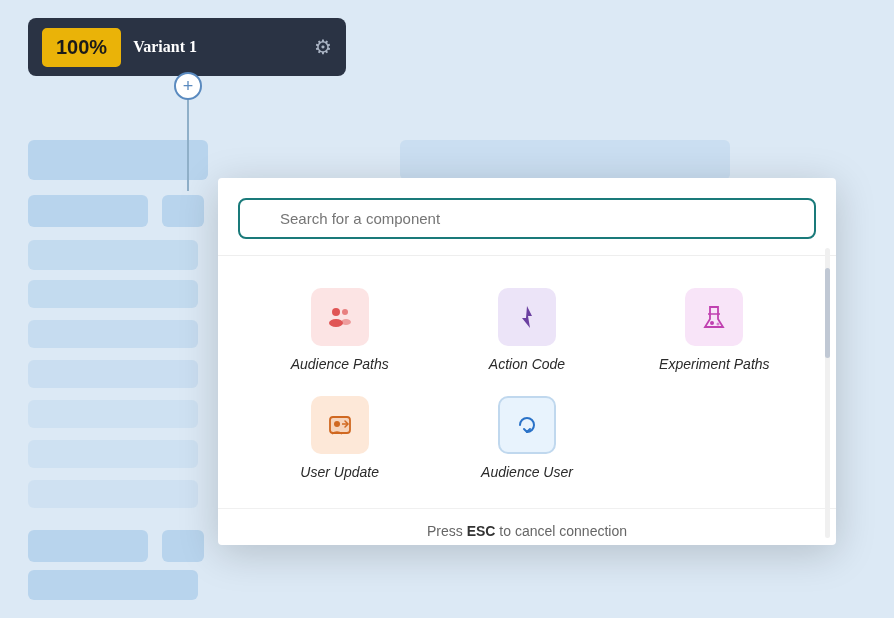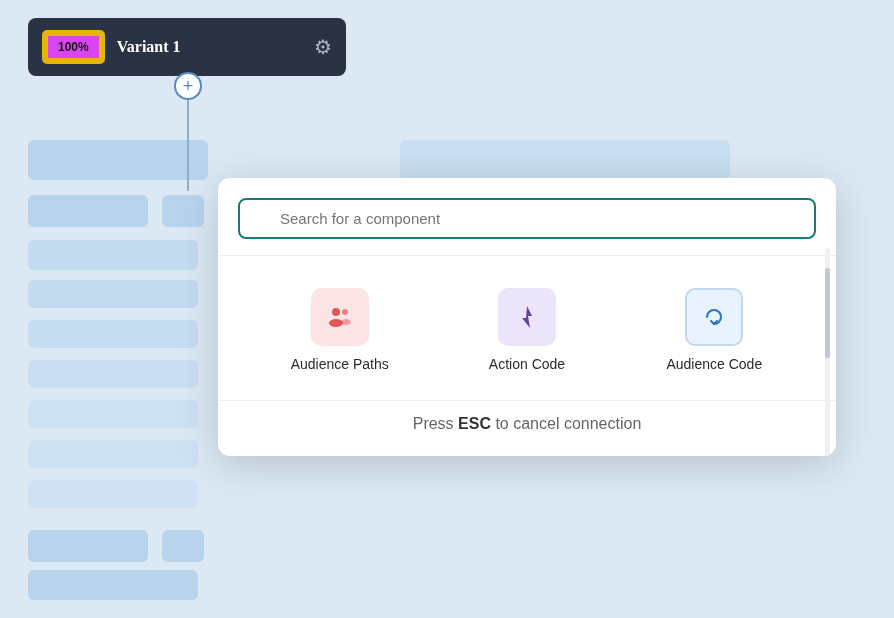--- a/index.html
+++ b/index.html
@@ -36,25 +36,25 @@
       height: 58px;
       background: #2a3344;
       border-radius: 8px;
       display: flex;
       align-items: center;
       padding: 0 14px;
       gap: 12px;
     }
 
     .variant-badge {
-      background: #d946ef;
-      border: 6px solid #eab308;
+      background: #eab308;
+      border: 4px solid #eab308;
       border-radius: 5px;
       padding: 4px 10px;
-      font-size: 12px;
+      font-size: 20px;
       font-weight: 700;
       color: #1a1a1a;
       min-width: 60px;
       text-align: center;
     }
 
     .variant-label {
       color: white;
       font-size: 16px;
       font-weight: 600;
@@ -98,21 +98,21 @@
       background: #8fafc8;
     }
 
     
     .picker-modal {
       position: absolute;
       top: 178px;
       left: 218px;
       width: 618px;
       background: white;
-      border-radius: 12px;
+      border-radius: 4px;
       box-shadow: 0 8px 40px rgba(0,0,0,0.18);
       padding: 0;
       overflow: hidden;
     }
 
     .picker-search-wrap {
       padding: 20px 20px 16px;
       border-bottom: 1px solid #eee;
     }
 
@@ -176,27 +176,28 @@
     .icon-experiment-paths { background: #f8e4f8; }
     .icon-user-update { background: #fde8d8; }
     .icon-audience-sync { background: #e8f3fd; border: 2px solid #c0d8ee; }
     .icon-custom-code { background: #ede8f8; }
 
     .component-label {
       font-size: 14px;
       color: #2a2a2a;
       font-weight: 400;
       text-align: center;
+      font-style: italic;
     }
 
     
     .picker-footer {
-      padding: 14px 20px 23px;
+      padding: 14px 20px 6px;
       text-align: center;
-      font-size: 16px;
+      font-size: 14px;
       color: #666;
       border-top: 1px solid #f0f0f0;
     }
 
     .picker-footer strong {
       font-weight: 700;
       color: #333;
     }
 
     
@@ -279,30 +280,54 @@
 
     <div class="component-item">
       <div class="component-icon-wrap icon-action-paths">
         <svg width="30" height="30" viewBox="0 0 30 30" fill="none">
           <polygon points="15,4 20,14 16,14 18,26 10,16 14,16" fill="#6b3fa0"></polygon>
         </svg>
       </div>
       <span class="component-label">Action Code</span>
     </div>
 
-
+    <div class="component-item">
+      <div class="component-icon-wrap icon-experiment-paths">
+        <svg width="30" height="30" viewBox="0 0 30 30" fill="none">
+          <path d="M11 5 L11 17 L6 25 L24 25 L19 17 L19 5 Z" fill="none" stroke="#c040b0" stroke-width="1.8"></path>
+          <line x1="9" y1="12" x2="21" y2="12" stroke="#c040b0" stroke-width="1.5"></line>
+          <circle cx="13" cy="21" r="2" fill="#c040b0"></circle>
+          <circle cx="19" cy="22" r="1.5" fill="#c040b0" opacity="0.6"></circle>
+        </svg>
+      </div>
+      <span class="component-label">Experiment Paths</span>
+    </div>
+
+    <div class="component-item">
+      <div class="component-icon-wrap icon-user-update">
+        <svg width="30" height="30" viewBox="0 0 30 30" fill="none">
+          <rect x="5" y="7" width="20" height="16" rx="3" fill="#d06820" opacity="0.15"></rect>
+          <rect x="5" y="7" width="20" height="16" rx="3" stroke="#d06820" stroke-width="1.8" fill="none"></rect>
+          <circle cx="12" cy="14" r="3" fill="#d06820"></circle>
+          <path d="M7 24 Q12 20 17 24" stroke="#d06820" stroke-width="1.5" fill="none"></path>
+          <path d="M20 11 L23 14 L20 17" stroke="#d06820" stroke-width="1.5" fill="none" stroke-linecap="round"></path>
+          <line x1="17" y1="14" x2="23" y2="14" stroke="#d06820" stroke-width="1.5"></line>
+        </svg>
+      </div>
+      <span class="component-label">User Update</span>
+    </div>
 
     <div class="component-item">
       <div class="component-icon-wrap icon-audience-sync">
         <svg width="30" height="30" viewBox="0 0 30 30" fill="none">
           <path d="M8 15 A7 7 0 1 1 15 22" stroke="#2a72c8" stroke-width="2" fill="none" stroke-linecap="round"></path>
           <path d="M15 22 L12 19 M15 22 L18 19" stroke="#2a72c8" stroke-width="2" stroke-linecap="round"></path>
         </svg>
       </div>
-      <span class="component-label">Audience Code</span>
+      <span class="component-label">Audience User</span>
     </div>
 
 
   </div>
 
   <div class="scrollbar-track">
     <div class="scrollbar-thumb"></div>
   </div>
 
   <div class="picker-footer">

